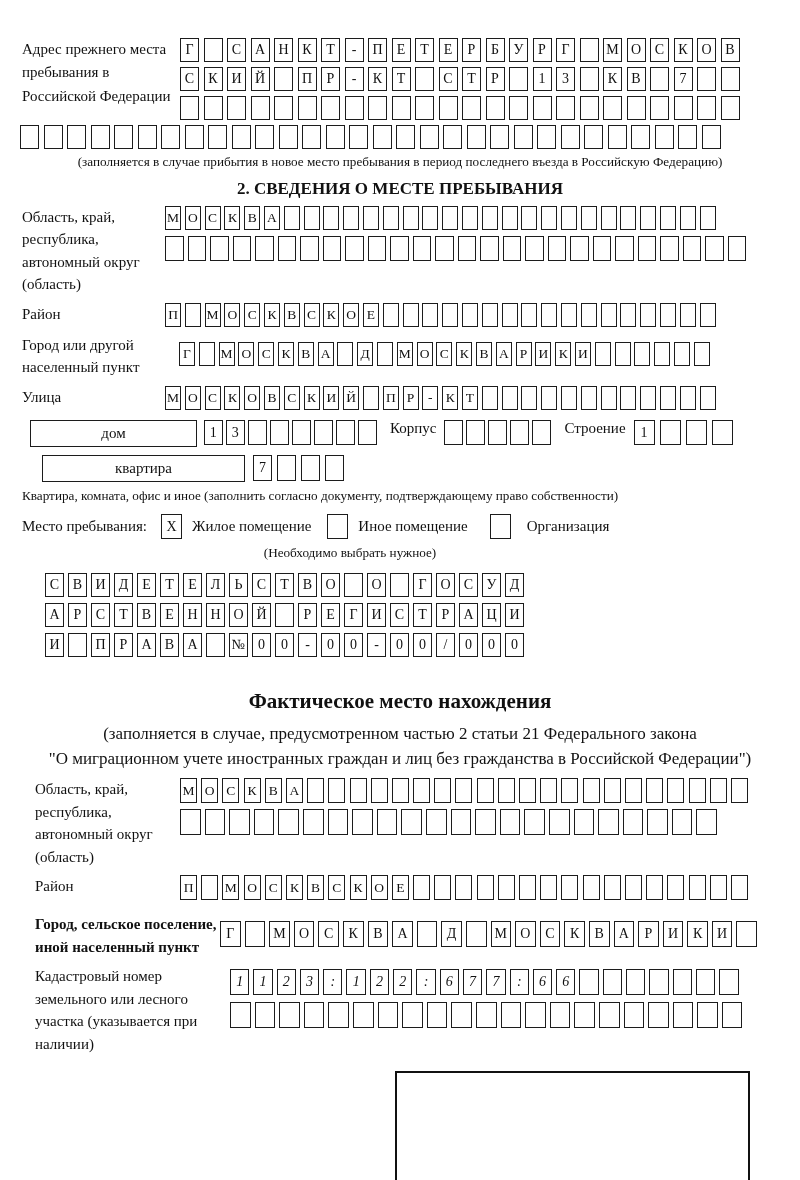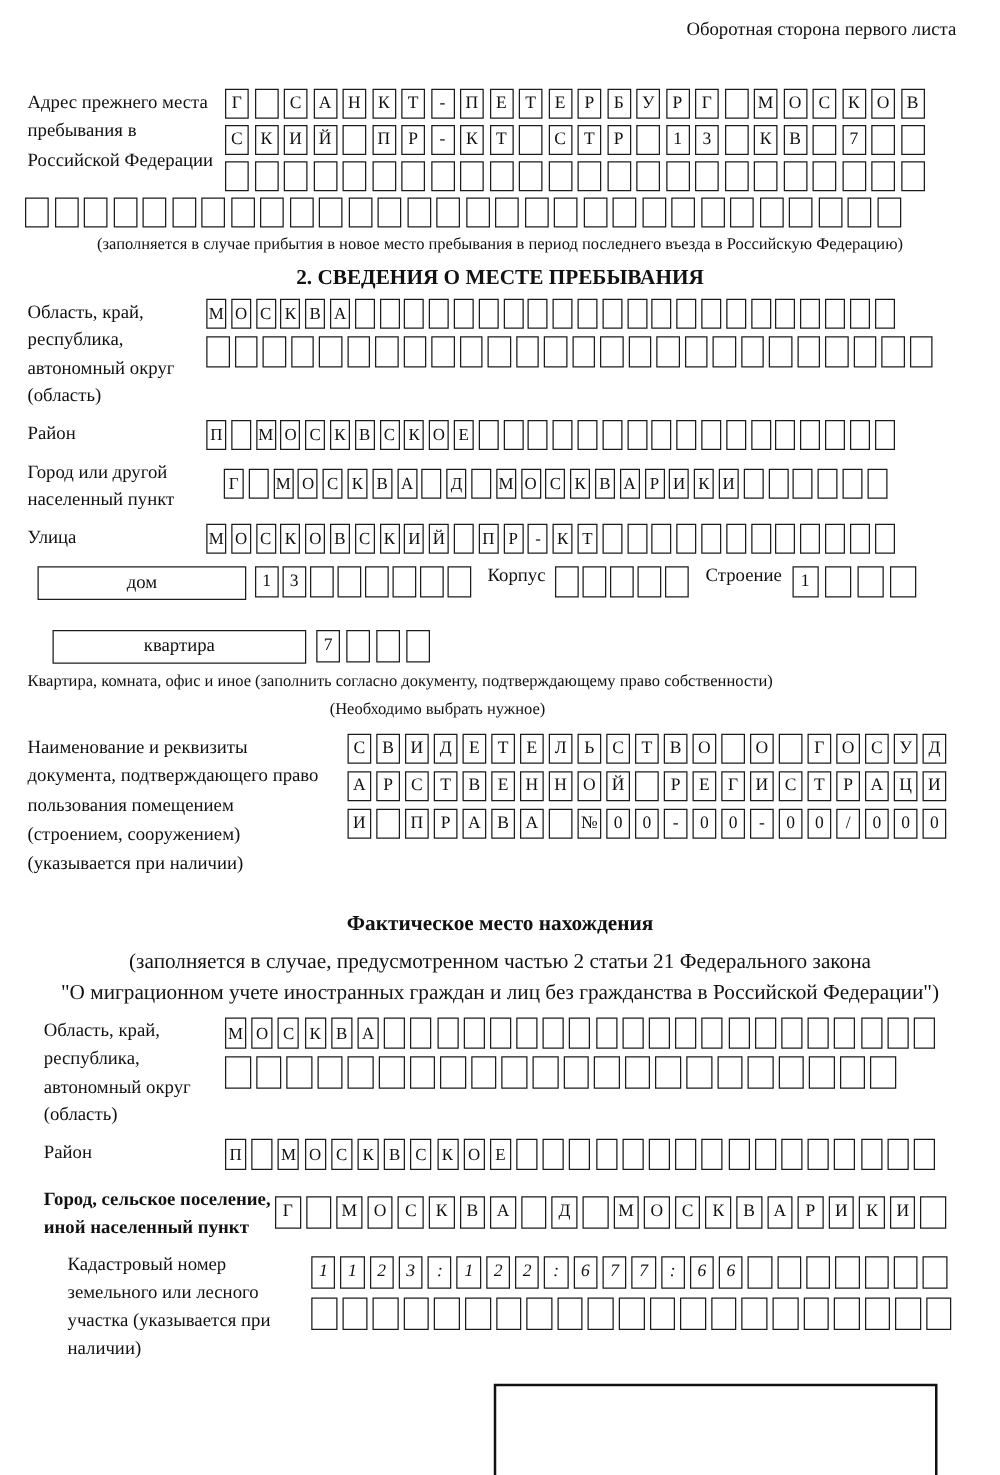--- a/index.html
+++ b/index.html
@@ -59,37 +59,36 @@
   .checkbox{
     display:inline-block;box-sizing:content-box;width:19px;height:23px;
     border:1.8px solid #1c1c1c;text-align:center;line-height:23px;font-size:14px;
   }
   .placenote{margin-top:6px;width:700px;text-align:center;font-size:13.2px;}
 
   .docfield{display:flex;align-items:flex-start;padding-left:22px;margin-top:12px;}
   .doclabel{flex:0 0 auto;width:233px;line-height:1.55;}
   .doc{margin-bottom:6px;padding-left:23px;}
 
-  .facttitle{margin-top:26px;text-align:center;font-weight:bold;font-size:17px;}
+  .facttitle{margin-top:26px;text-align:center;font-weight:bold;font-size:21px;}
   .factnote{margin-top:8px;text-align:center;font-size:17px;line-height:1.45;}
   .factfield{display:flex;align-items:flex-start;padding-left:35px;margin-top:7px;}
   .factfield .flabel{width:145px;}
   .factfield.g2 .flabel{width:185px;font-weight:bold;}
-  .factfield.kd .flabel{width:195px;margin-left:19px;}
+  .factfield.kd .flabel{width:195px;}
   .f1{margin-bottom:6px;}
   .kad{margin-bottom:7px;}
 
   .stampbox{box-sizing:border-box;margin:16px 0 0 395px;width:355px;height:172px;border:2px solid #111;}
 </style>
 </head>
 <body>
 
 <div class="page">
 
-  <div class="topnote">Оборотная сторона первого листа</div>
 
   <div class="blockA">
     <div class="blockA-label">Адрес прежнего места пребывания в Российской Федерации</div>
     <div class="cellrow a"><span class="cell">Г</span><span class="cell"></span><span class="cell">С</span><span class="cell">А</span><span class="cell">Н</span><span class="cell">К</span><span class="cell">Т</span><span class="cell">-</span><span class="cell">П</span><span class="cell">Е</span><span class="cell">Т</span><span class="cell">Е</span><span class="cell">Р</span><span class="cell">Б</span><span class="cell">У</span><span class="cell">Р</span><span class="cell">Г</span><span class="cell"></span><span class="cell">М</span><span class="cell">О</span><span class="cell">С</span><span class="cell">К</span><span class="cell">О</span><span class="cell">В</span></div>
     <div class="cellrow a"><span class="cell">С</span><span class="cell">К</span><span class="cell">И</span><span class="cell">Й</span><span class="cell"></span><span class="cell">П</span><span class="cell">Р</span><span class="cell">-</span><span class="cell">К</span><span class="cell">Т</span><span class="cell"></span><span class="cell">С</span><span class="cell">Т</span><span class="cell">Р</span><span class="cell"></span><span class="cell">1</span><span class="cell">3</span><span class="cell"></span><span class="cell">К</span><span class="cell">В</span><span class="cell"></span><span class="cell">7</span><span class="cell"></span><span class="cell"></span></div>
     <div class="cellrow a"><span class="cell"></span><span class="cell"></span><span class="cell"></span><span class="cell"></span><span class="cell"></span><span class="cell"></span><span class="cell"></span><span class="cell"></span><span class="cell"></span><span class="cell"></span><span class="cell"></span><span class="cell"></span><span class="cell"></span><span class="cell"></span><span class="cell"></span><span class="cell"></span><span class="cell"></span><span class="cell"></span><span class="cell"></span><span class="cell"></span><span class="cell"></span><span class="cell"></span><span class="cell"></span><span class="cell"></span></div>
     <div class="cellrow a rowfull"><span class="cell"></span><span class="cell"></span><span class="cell"></span><span class="cell"></span><span class="cell"></span><span class="cell"></span><span class="cell"></span><span class="cell"></span><span class="cell"></span><span class="cell"></span><span class="cell"></span><span class="cell"></span><span class="cell"></span><span class="cell"></span><span class="cell"></span><span class="cell"></span><span class="cell"></span><span class="cell"></span><span class="cell"></span><span class="cell"></span><span class="cell"></span><span class="cell"></span><span class="cell"></span><span class="cell"></span><span class="cell"></span><span class="cell"></span><span class="cell"></span><span class="cell"></span><span class="cell"></span><span class="cell"></span></div>
   </div>
   <div class="caption center">(заполняется в случае прибытия в новое место пребывания в период последнего въезда в Российскую Федерацию)</div>
 
@@ -120,30 +119,38 @@
 
   <div class="domrow">
     <div class="widebox dombox">дом</div>
     <div class="cellrow dm"><span class="cell">1</span><span class="cell">3</span><span class="cell"></span><span class="cell"></span><span class="cell"></span><span class="cell"></span><span class="cell"></span><span class="cell"></span></div>
     <div class="inl-label">Корпус</div>
     <div class="cellrow dm"><span class="cell"></span><span class="cell"></span><span class="cell"></span><span class="cell"></span><span class="cell"></span></div>
     <div class="inl-label">Строение</div>
     <div class="cellrow st"><span class="cell">1</span><span class="cell"></span><span class="cell"></span><span class="cell"></span></div>
   </div>
 
-  <div class="domrow" style="margin-top:24px;padding-left:12px;">
+  <div class="domrow" style="margin-top:8px;padding-left:12px;">
     <div class="widebox kvbox">квартира</div>
     <div class="cellrow kv"><span class="cell">7</span><span class="cell"></span><span class="cell"></span><span class="cell"></span></div>
   </div>
   <div class="caption capleft">Квартира, комната, офис и иное (заполнить согласно документу, подтверждающему право собственности)</div>
 
+  <div class="placerow">
+    <span>Место пребывания:</span>
+    <span class="checkbox" style="margin-left:14px;">X</span>
+    <span style="margin-left:10px;">Жилое помещение</span>
+    <span class="checkbox" style="margin-left:16px;"></span>
+    <span style="margin-left:10px;">Иное помещение</span>
+    <span class="checkbox" style="margin-left:22px;"></span>
+    <span style="margin-left:16px;">Организация</span>
+  </div>
   <div class="placenote">(Необходимо выбрать нужное)</div>
 
   <div class="docfield">
-    <div class="doclabel">Наименование и реквизиты документа, подтверждающего право пользования помещением (строением, сооружением) (указывается при наличии)</div>
     <div class="frows">
       <div class="cellrow doc"><span class="cell">С</span><span class="cell">В</span><span class="cell">И</span><span class="cell">Д</span><span class="cell">Е</span><span class="cell">Т</span><span class="cell">Е</span><span class="cell">Л</span><span class="cell">Ь</span><span class="cell">С</span><span class="cell">Т</span><span class="cell">В</span><span class="cell">О</span><span class="cell"></span><span class="cell">О</span><span class="cell"></span><span class="cell">Г</span><span class="cell">О</span><span class="cell">С</span><span class="cell">У</span><span class="cell">Д</span></div>
       <div class="cellrow doc"><span class="cell">А</span><span class="cell">Р</span><span class="cell">С</span><span class="cell">Т</span><span class="cell">В</span><span class="cell">Е</span><span class="cell">Н</span><span class="cell">Н</span><span class="cell">О</span><span class="cell">Й</span><span class="cell"></span><span class="cell">Р</span><span class="cell">Е</span><span class="cell">Г</span><span class="cell">И</span><span class="cell">С</span><span class="cell">Т</span><span class="cell">Р</span><span class="cell">А</span><span class="cell">Ц</span><span class="cell">И</span></div>
       <div class="cellrow doc"><span class="cell">И</span><span class="cell"></span><span class="cell">П</span><span class="cell">Р</span><span class="cell">А</span><span class="cell">В</span><span class="cell">А</span><span class="cell"></span><span class="cell">№</span><span class="cell">0</span><span class="cell">0</span><span class="cell">-</span><span class="cell">0</span><span class="cell">0</span><span class="cell">-</span><span class="cell">0</span><span class="cell">0</span><span class="cell">/</span><span class="cell">0</span><span class="cell">0</span><span class="cell">0</span></div>
     </div>
   </div>
 
   <div class="facttitle">Фактическое место нахождения</div>
   <div class="factnote">
     <div>(заполняется в случае, предусмотренном частью 2 статьи 21 Федерального закона</div>

